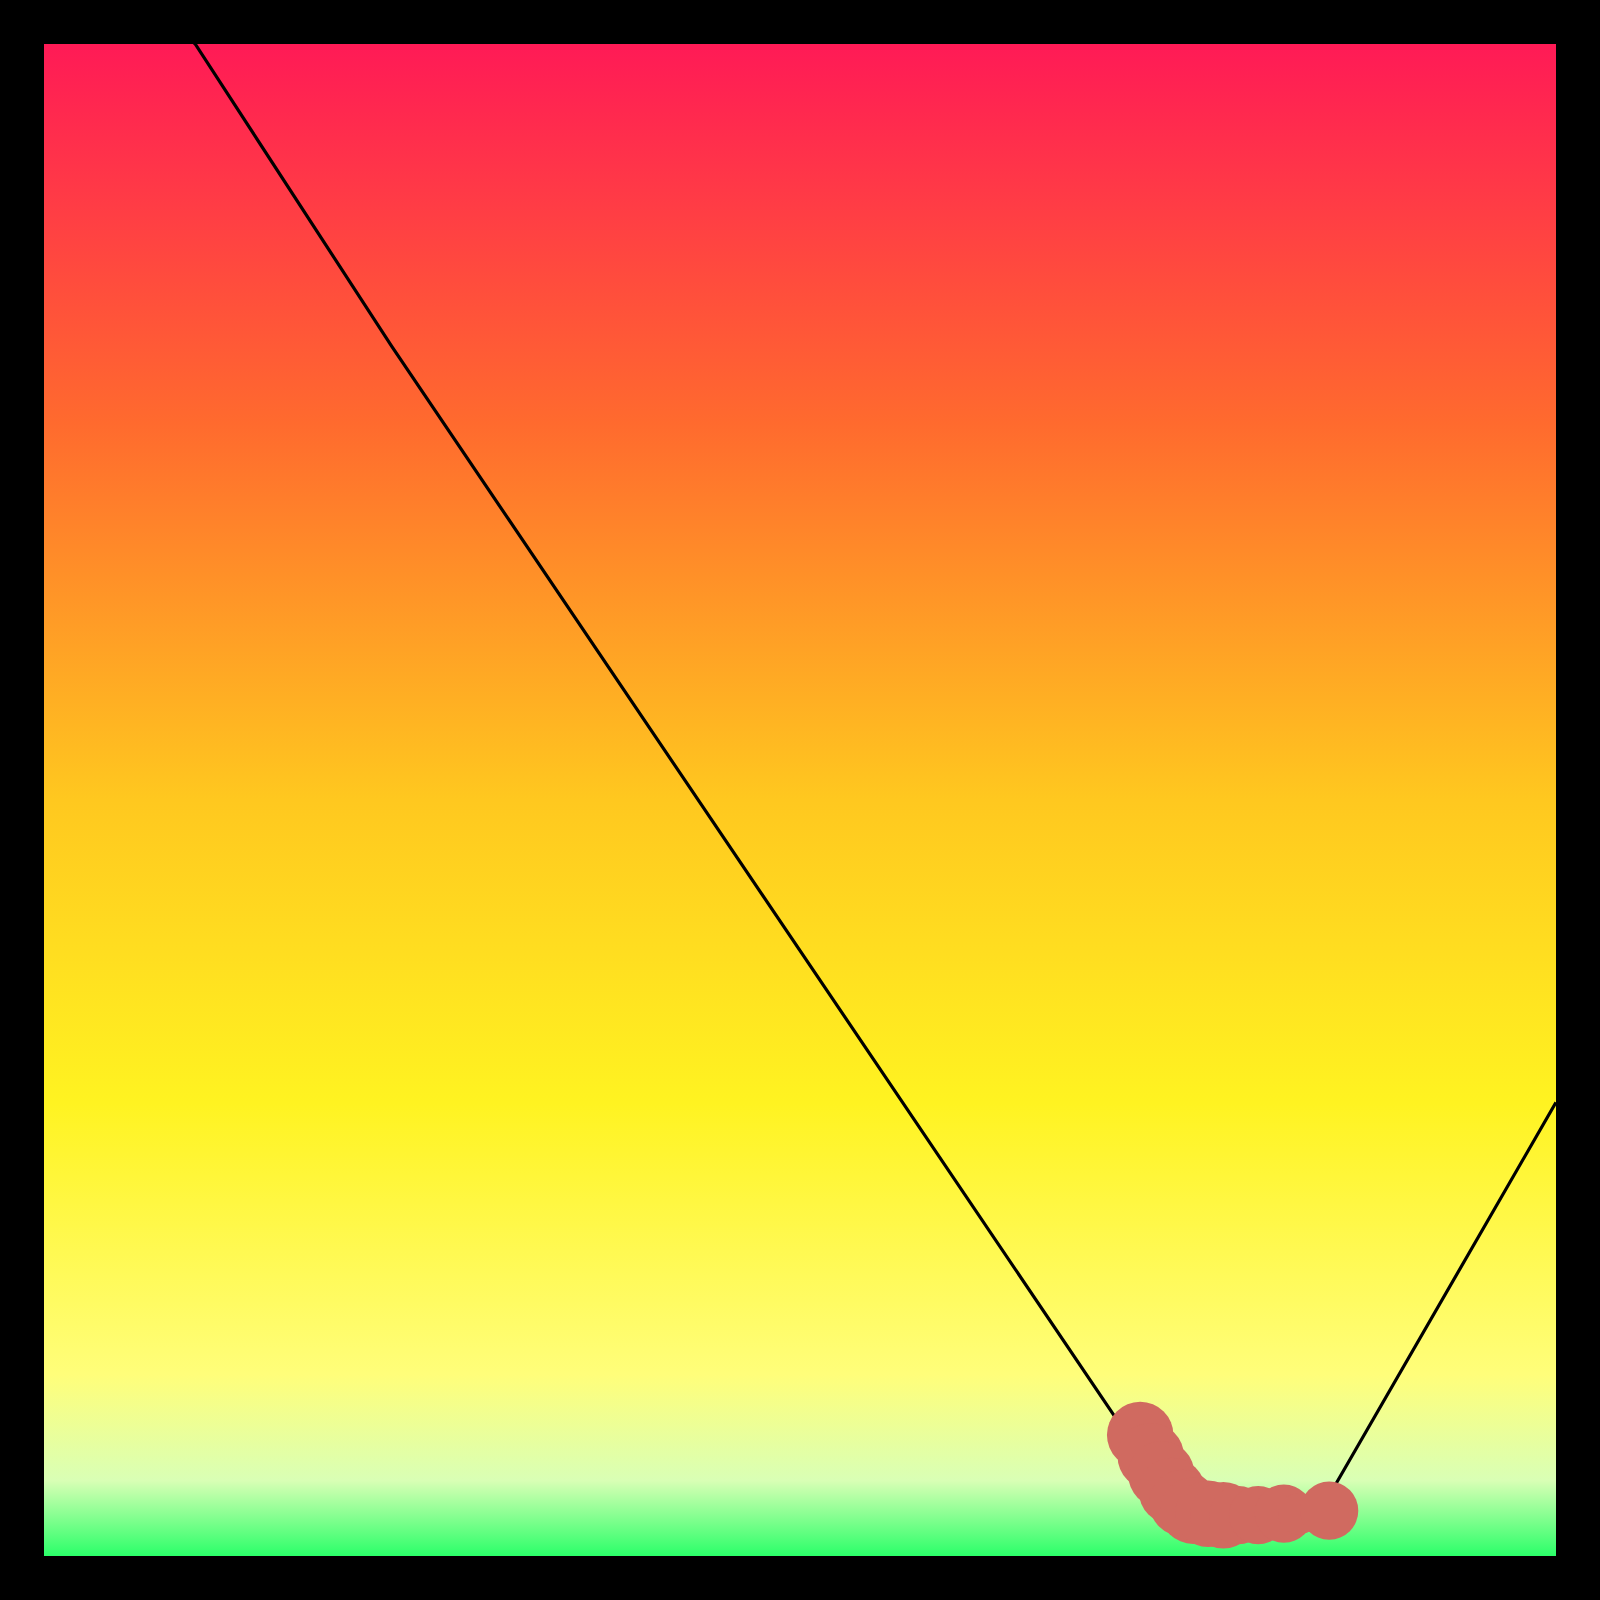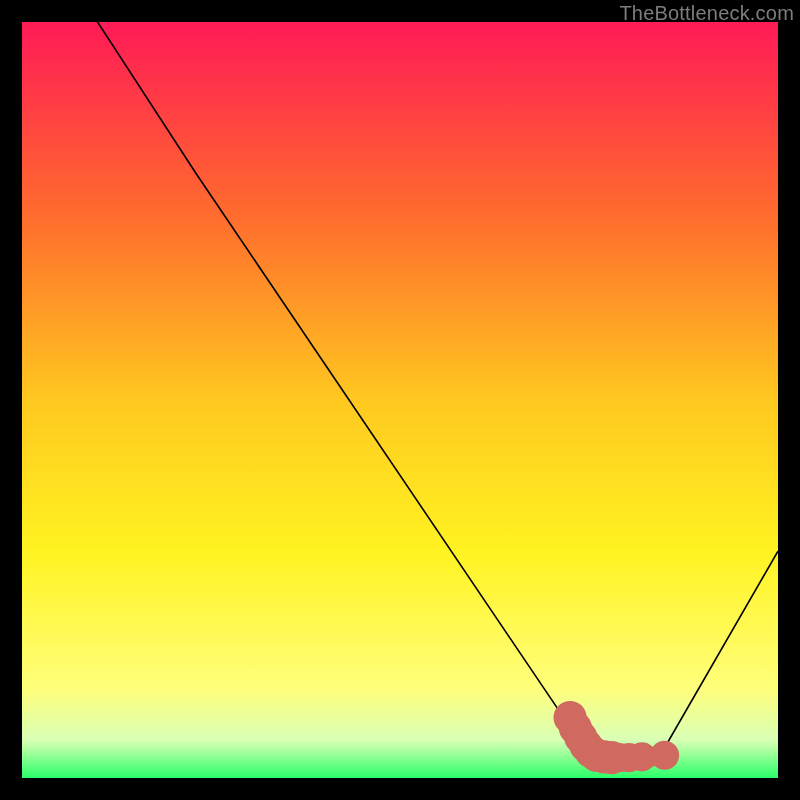--- a/index.html
+++ b/index.html
@@ -63,14 +63,13 @@
         <circle cx="574.56" cy="733.32" r="16.63" fill="#d06a60"></circle>
         <circle cx="582.12" cy="734.83" r="16.63" fill="#d06a60"></circle>
         <circle cx="589.68" cy="735.59" r="16.63" fill="#d06a60"></circle>
         <circle cx="597.24" cy="735.59" r="14.55" fill="#d06a60"></circle>
         <circle cx="607.07" cy="735.59" r="14.55" fill="#d06a60"></circle>
         <circle cx="619.92" cy="734.83" r="14.55" fill="#d06a60"></circle>
         <circle cx="627.48" cy="734.83" r="10.39" fill="#d06a60"></circle>
         <circle cx="642.60" cy="733.32" r="14.55" fill="#d06a60"></circle>
       </svg>
   </div>
-  <div class="attribution">TheBottleneck.com</div>
 </div>
 
 </body></html>

